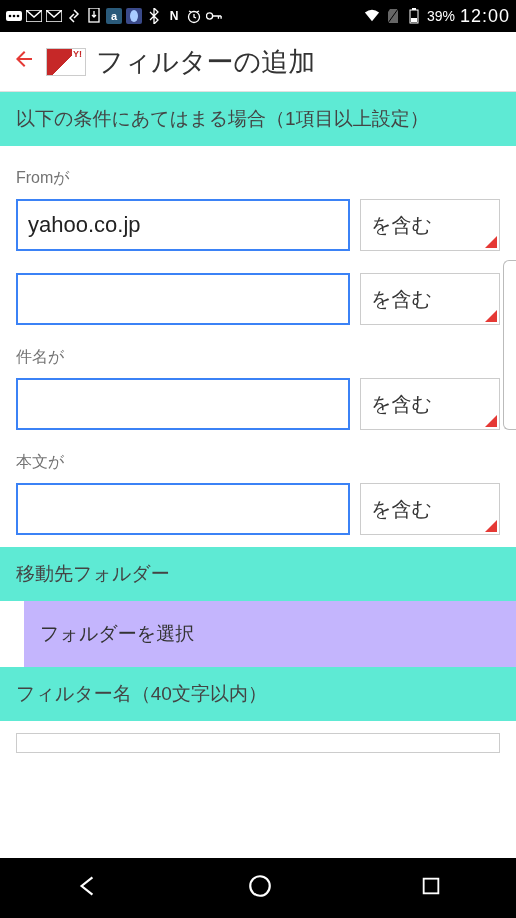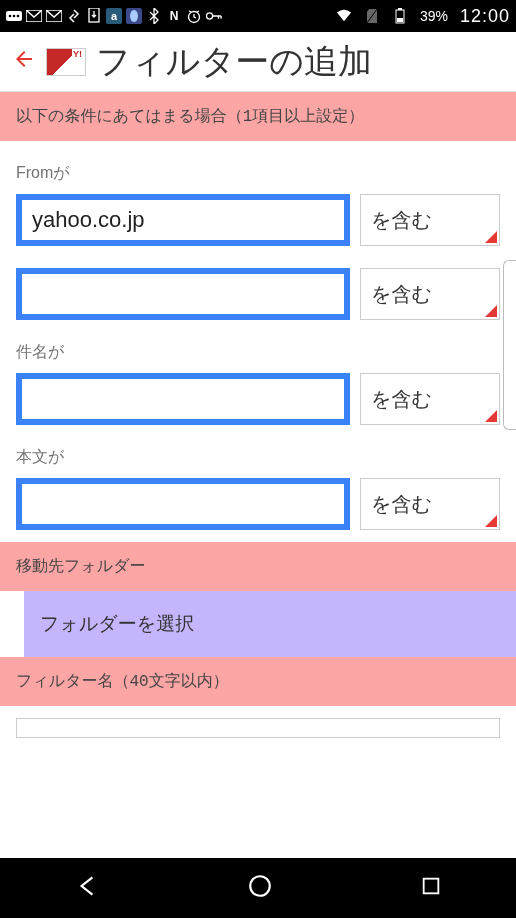--- a/index.html
+++ b/index.html
@@ -22,21 +22,21 @@
     }
     .status-left {
       display: flex;
       align-items: center;
       gap: 4px;
       flex: 1;
     }
     .status-right {
       display: flex;
       align-items: center;
-      gap: 12px;
+      gap: 5px;
     }
     .status-icon { width: 16px; height: 16px; display: inline-flex; align-items: center; justify-content: center; }
     .clock { font-size: 18px; font-weight: 400; letter-spacing: 1px; }
     .battery-pct { font-size: 14px; }
 
     .app-header {
       height: 60px;
       display: flex;
       align-items: center;
       padding: 0 12px;
@@ -54,28 +54,27 @@
     .yahoo-logo::after {
       content: 'Y!';
       position: absolute;
       top: 0; right: 2px;
       color: #c62828;
       background: #fff;
       font-size: 9px;
       font-weight: bold;
       padding: 0 1px;
     }
-    .header-title { font-size: 34px; color: #333; }
+    .header-title { font-size: 27px; color: #333; }
 
     .section-header {
-      background: #fca5a5;
+      background: #5eead4;
       padding: 14px 16px;
-      font-size: 16px;
+      font-size: 19px;
       color: #444;
-      font-family: Liberation Mono, monospace;
     }
 
     .white-section {
       background: #fff;
       padding: 0 16px 12px;
     }
     .field {
       padding-top: 22px;
     }
     .field-label {
@@ -83,21 +82,21 @@
       color: #737373;
       margin-bottom: 10px;
     }
     .field-row {
       display: flex;
       gap: 10px;
       align-items: stretch;
     }
     .text-input {
       flex: 1;
-      border: 6px solid #3b82f6;
+      border: 2px solid #3b82f6;
       padding: 10px 10px;
       font-size: 22px;
       color: #222;
       height: 52px;
       background: #fff;
     }
     .select-box {
       width: 140px;
       border: 1px solid #ccc;
       display: flex;

